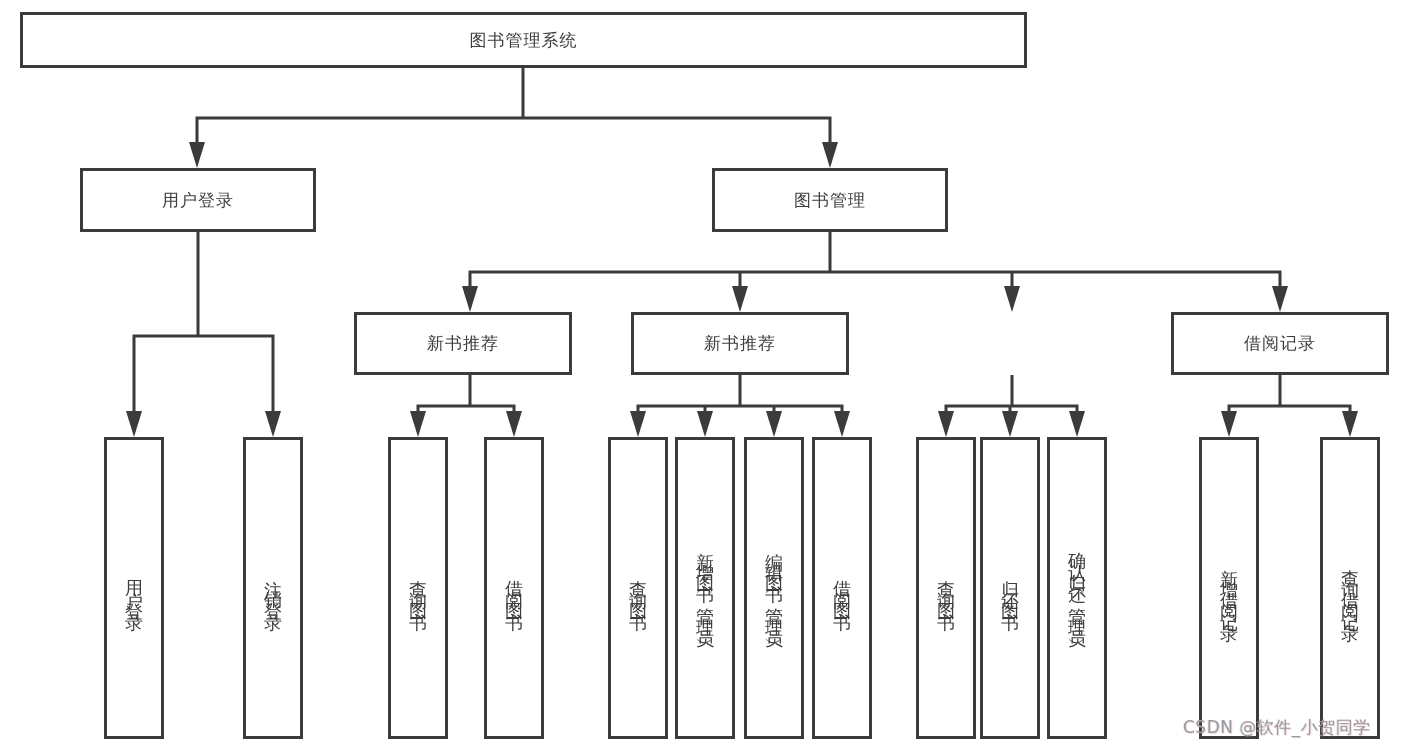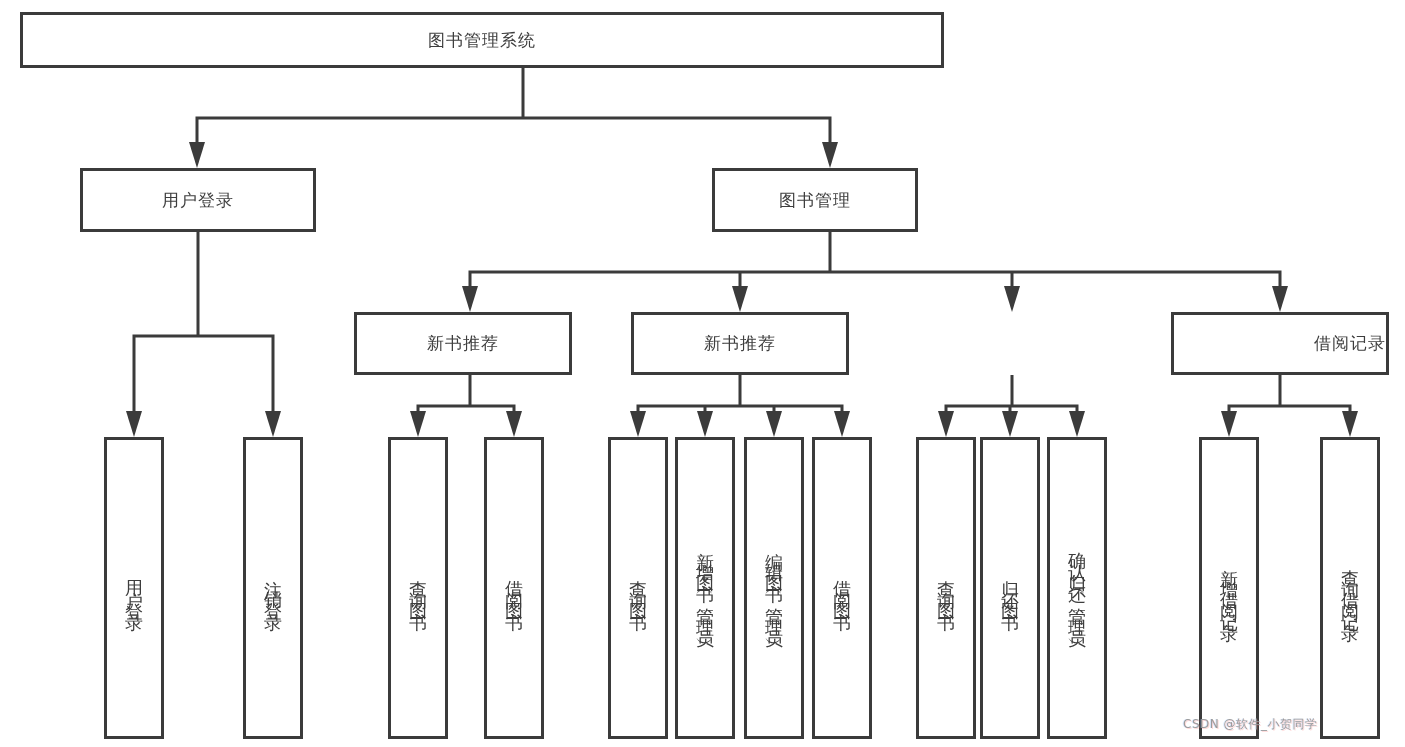--- a/index.html
+++ b/index.html
@@ -34,21 +34,21 @@
   .leaf .vtext{
     writing-mode:vertical-rl;
     text-orientation:mixed;
     font-size:18px;
     letter-spacing:0.62em;
     line-height:1;
   }
   .watermark{
     position:absolute;
     left:1183px;top:716px;
-    font-size:12px;
+    font-size:17px;
     color:var(--wm);
     letter-spacing:0.5px;
     white-space:nowrap;
     z-index:5;
     text-shadow:1px 1px 0 rgba(255,120,120,0.28), -1px 0 0 rgba(130,180,255,0.28);
   }
 </style>
 </head>
 <body>
 
@@ -83,38 +83,38 @@
     <path d="M1012 375 V406 M946 412 V406 H1077 V412 M1010 406 V412"></path>
     <polygon points="938,411 954,411 946,437"></polygon>
     <polygon points="1002,411 1018,411 1010,437"></polygon>
     <polygon points="1069,411 1085,411 1077,437"></polygon>
 
     <path d="M1280 375 V406 M1229 412 V406 H1350 V412"></path>
     <polygon points="1221,411 1237,411 1229,437"></polygon>
     <polygon points="1342,411 1358,411 1350,437"></polygon>
   </svg>
 
-  <div class="box" style="left:20px;top:12px;width:924px;height:56px;">
+  <div class="box" style="left:20px;top:12px;width:1007px;height:56px;">
     <span>图书管理系统</span>
   </div>
 
   <div class="box" style="left:80px;top:168px;width:236px;height:64px;">
     <span>用户登录</span>
   </div>
-  <div class="box" style="left:712px;top:168px;width:206px;height:64px;">
+  <div class="box" style="left:712px;top:168px;width:236px;height:64px;">
     <span>图书管理</span>
   </div>
 
   <div class="box" style="left:354px;top:312px;width:218px;height:63px;">
     <span>新书推荐</span>
   </div>
   <div class="box" style="left:631px;top:312px;width:218px;height:63px;">
     <span>新书推荐</span>
   </div>
-  <div class="box" style="left:1171px;top:312px;width:218px;height:63px;justify-content:flex-end;">
+  <div class="box" style="left:1171px;top:312px;width:218px;height:63px;">
     <span>借阅记录</span>
   </div>
 
   <div class="box leaf" style="left:104px;">
     <span class="vtext">用户登录</span>
   </div>
   <div class="box leaf" style="left:243px;">
     <span class="vtext">注销登录</span>
   </div>
   <div class="box leaf" style="left:388px;">

